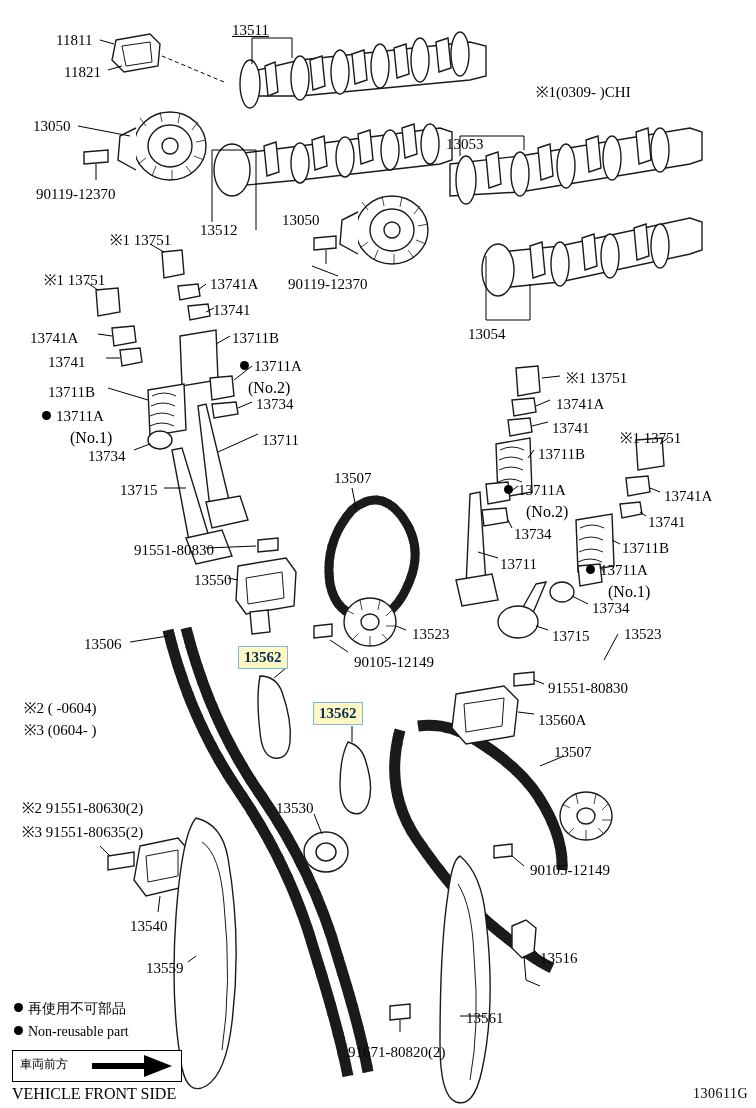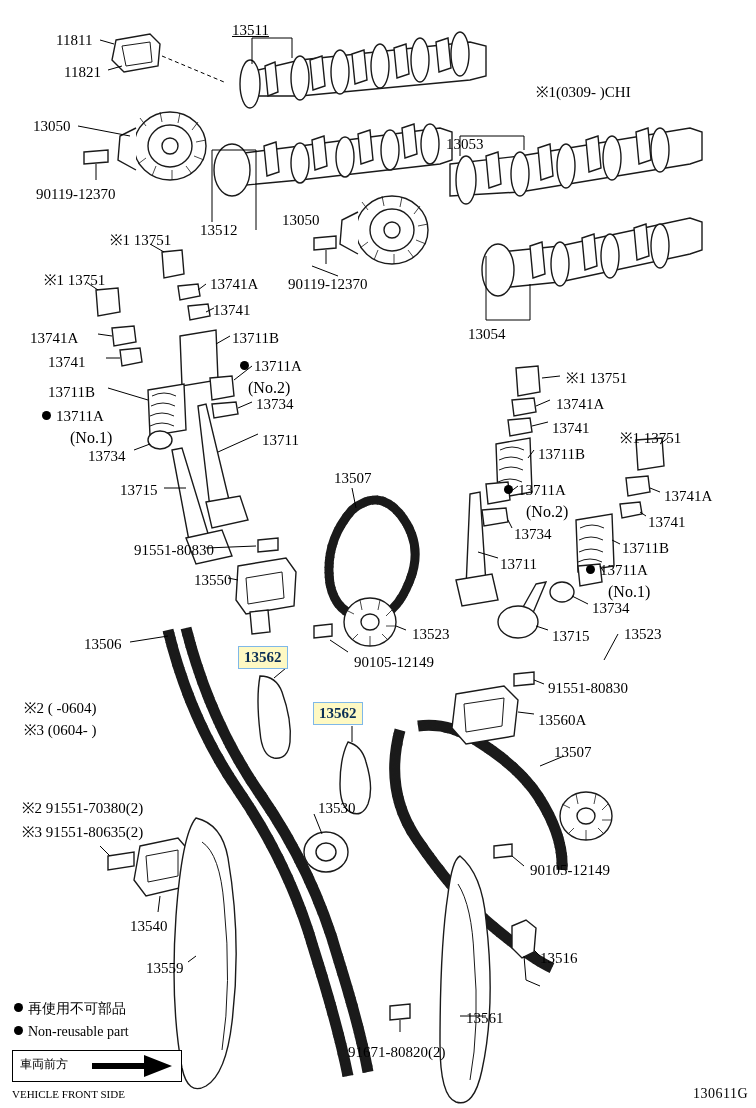--- a/index.html
+++ b/index.html
@@ -461,23 +461,23 @@
   <div class="label" style="left:354px; top:654px;">90105-12149</div>
   <div class="label" style="left:84px; top:636px;">13506</div>
   <div class="label" style="left:548px; top:680px;">91551-80830</div>
   <div class="label" style="left:538px; top:712px;">13560A</div>
   <div class="label" style="left:554px; top:744px;">13507</div>
   <div class="label" style="left:624px; top:626px;">13523</div>
   <div class="label" style="left:530px; top:862px;">90105-12149</div>
 
   <div class="label" style="left:24px; top:700px;">※2 (      -0604)</div>
   <div class="label" style="left:24px; top:722px;">※3 (0604-      )</div>
-  <div class="label" style="left:22px; top:800px;">※2 91551-70380(2)</div>
+  <div class="label" style="left:22px; top:800px;">※2 91551-80630(2)</div>
   <div class="label" style="left:22px; top:824px;">※3 91551-80635(2)</div>
-  <div class="label" style="left:276px; top:800px;margin-left:42px;">13530</div>
+  <div class="label" style="left:276px; top:800px;">13530</div>
   <div class="label" style="left:130px; top:918px;">13540</div>
   <div class="label" style="left:146px; top:960px;">13559</div>
   <div class="label" style="left:540px; top:950px;">13516</div>
   <div class="label" style="left:466px; top:1010px;">13561</div>
   <div class="label" style="left:348px; top:1044px;">91671-80820(2)</div>
 
   <div class="label highlight" style="left:238px; top:646px;">13562</div>
   <div class="label highlight" style="left:313px; top:702px;">13562</div>
 
   <div class="legend-row" style="left:14px; top:1000px;">
@@ -485,16 +485,16 @@
   </div>
   <div class="legend-row" style="left:14px; top:1024px;">
     <span class="bullet"></span><span>Non-reusable part</span>
   </div>
 
   <div class="front-box" style="left:12px; top:1050px; width:170px; height:32px;"></div>
   <div class="label" style="left:20px; top:1056px; font-size:12px;">車両前方</div>
   <svg style="position:absolute; left:92px; top:1052px; width:84px; height:28px;" viewBox="0 0 84 28">
     <path d="M0,11 L52,11 L52,3 L80,14 L52,25 L52,17 L0,17 Z" fill="#000"></path>
   </svg>
-  <div class="label" style="left:12px; top:1086px; font-size:11px;">VEHICLE FRONT SIDE</div>
+  <div class="label" style="left:12px; top:1086px; font-size:16px;">VEHICLE FRONT SIDE</div>
 
   <div class="partcode">130611G</div>
 </div>
 
 </body></html>

